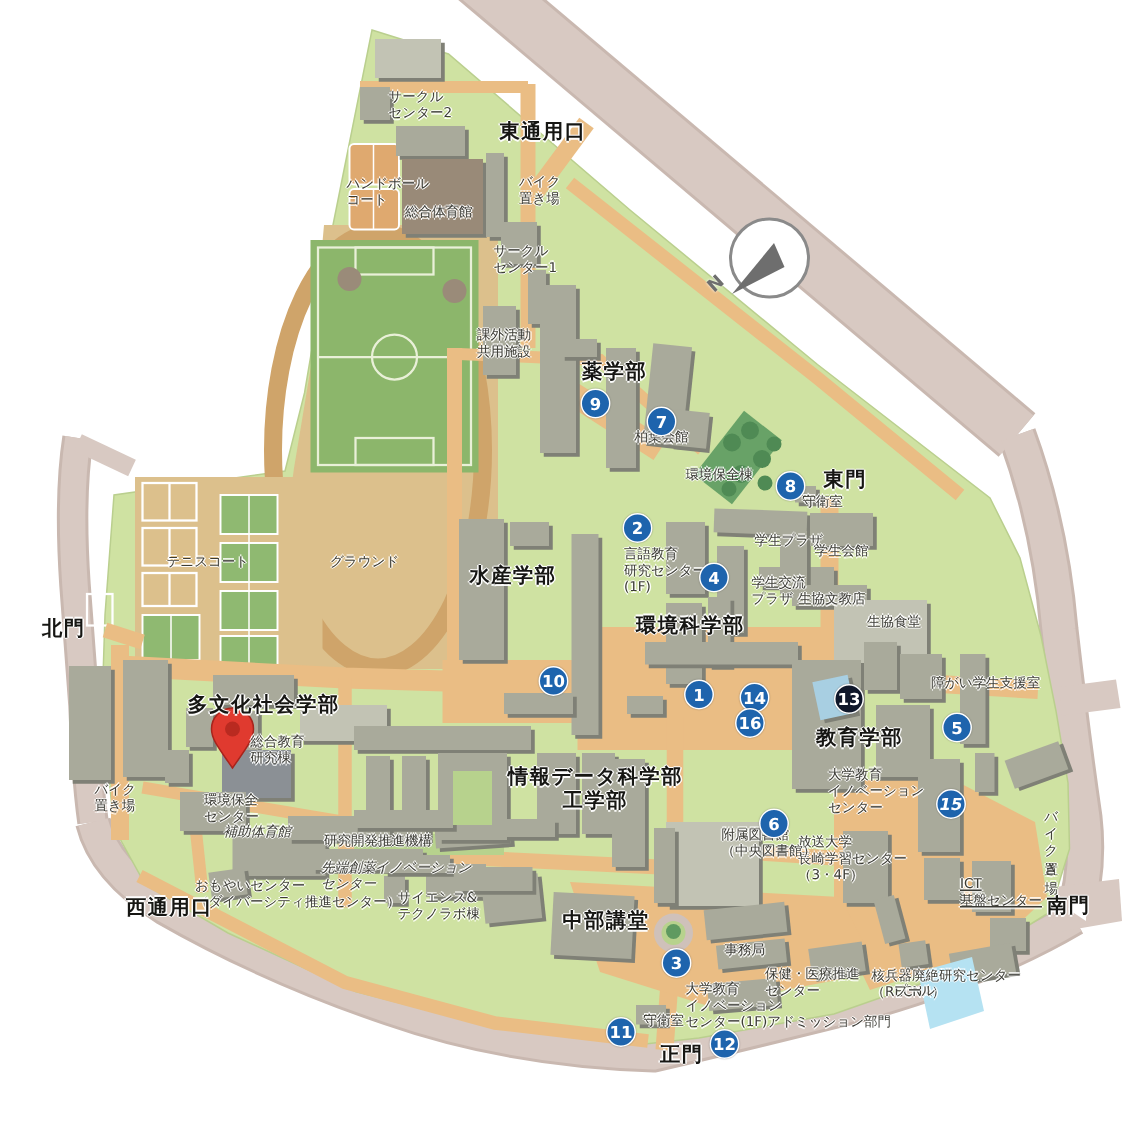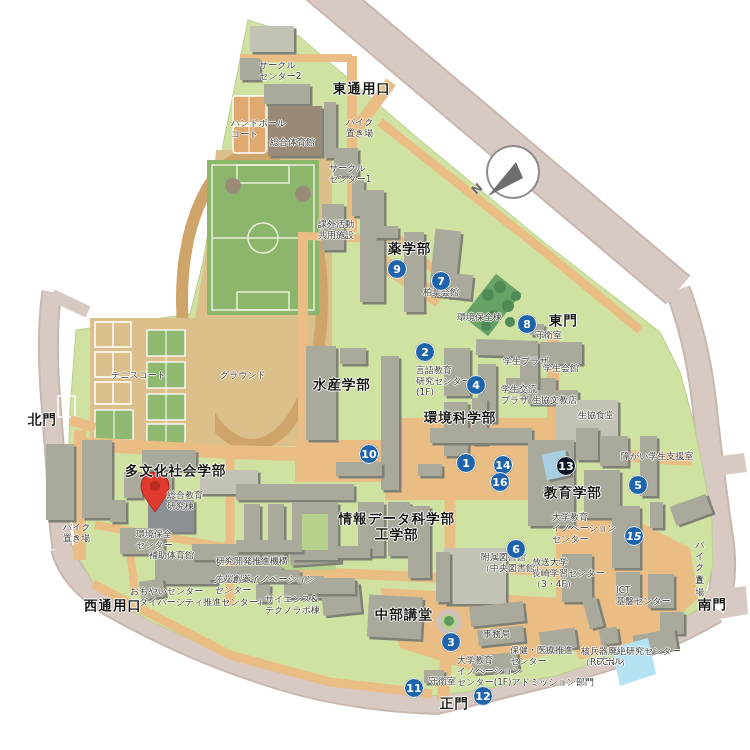--- a/index.html
+++ b/index.html
@@ -516,42 +516,42 @@
 研究センター
 (1F)</div>
       <div class="lbl bold" style="left: 424px; top: 409px;">環境科学部</div>
       <div class="lbl bold" style="left: 125px; top: 462px;">多文化社会学部</div>
       <div class="lbl" style="left: 167px; top: 490px;">総合教育
 研究棟</div>
       <div class="lbl" style="left: 63px; top: 522px;">バイク
 置き場</div>
       <div class="lbl" style="left: 92px; top: 529px; padding-left: 44px;">環境保全
 センター</div>
-      <div class="lbl" style="left: 149px; top: 550px;">補助体育館</div>
+      <div class="lbl" style="left: 149px; top: 550px; font-style: italic;">補助体育館</div>
       <div class="lbl" style="left: 216px; top: 556px;">研究開発推進機構</div>
       <div class="lbl" style="left: 214px; top: 574px; font-style: italic;">先端創薬イノベーション
 センター</div>
       <div class="lbl" style="left: 130px; top: 586px;">おもやいセンター
 （ダイバーシティ推進センター）</div>
       <div class="lbl bold" style="left: 84px; top: 597px;">西通用口</div>
       <div class="lbl" style="left: 265px; top: 594px;">サイエンス&amp;
 テクノラボ棟</div>
       <div class="lbl bold center" style="left: 397px; top: 510px;">情報データ科学部
 工学部</div>
       <div class="lbl bold" style="left: 375px; top: 606px;">中部講堂</div>
       <div class="lbl" style="left: 483px; top: 629px;">事務局</div>
       <div class="lbl" style="left: 510px; top: 645px;">保健・医療推進
 センター</div>
       <div class="lbl" style="left: 457px; top: 655px;">大学教育
 イノベーション
 センター(1F)アドミッション部門</div>
       <div class="lbl" style="left: 581px; top: 646px;">核兵器廃絶研究センター
 （RECNA）</div>
       <div class="lbl" style="left: 596px; top: 656px;">プール</div>
-      <div class="lbl" style="left: 616px; top: 585px;">ICT
+      <div class="lbl" style="left: 640px; top: 585px; text-decoration: underline;">ICT
 基盤センター</div>
       <div class="lbl bold" style="left: 698px; top: 596px;">南門</div>
       <div class="lbl vertical" style="left: 694px; top: 534px;">バイク置き場</div>
       <div class="lbl" style="left: 429px; top: 676px;">守衛室</div>
       <div class="lbl bold" style="left: 440px; top: 695px;">正門</div>
       <div class="lbl" style="left: 552px; top: 512px;">大学教育
 イノベーション
 センター</div>
       <div class="lbl" style="left: 532px; top: 557px;">放送大学
 長崎学習センター

